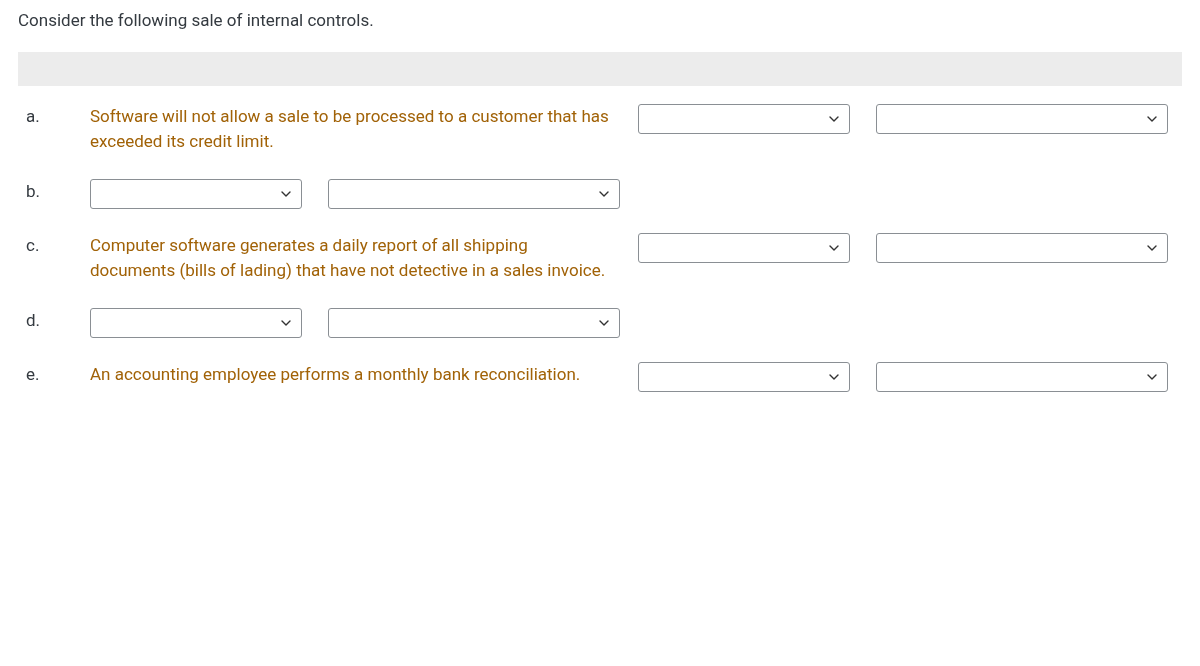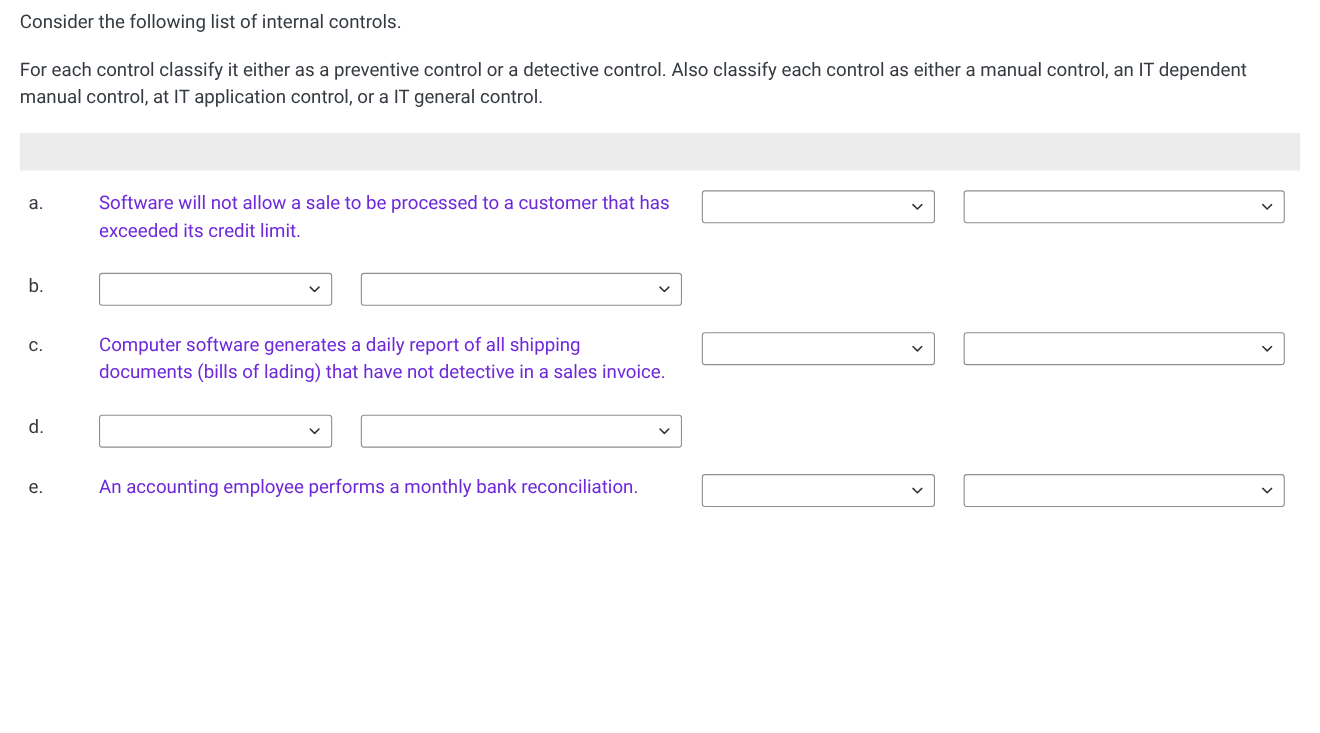--- a/index.html
+++ b/index.html
@@ -27,21 +27,21 @@
     .item-label {
       width: 72px;
       padding-left: 8px;
       flex-shrink: 0;
       color: #343a40;
     }
     .item-text {
       width: 548px;
       flex-shrink: 0;
       padding-right: 24px;
-      color: #6d28d9;
+      color: #a16207;
     }
     .dropdowns {
       display: flex;
       gap: 26px;
       flex-shrink: 0;
       padding-top: 0;
     }
     .dropdown {
       position: relative;
       width: 212px;
@@ -59,22 +59,21 @@
     .chevron {
       width: 10px;
       height: 6px;
     }
     .chevron svg { display: block; }
   </style>
 </head>
 <body>
 
 <div class="instructions">
-  <p>Consider the following list of internal controls.</p>
-  <p>For each control classify it either as a preventive control or a detective control. Also classify each control as either a manual control, an IT dependent manual control, at IT application control, or a IT general control.</p>
+  <p>Consider the following sale of internal controls.</p>
 </div>
 
 <div class="gray-bar"></div>
 
 <div id="items-container">
     <div class="item-row">
       <div class="item-label">a.</div>
       <div class="item-text">Software will not allow a sale to be processed to a customer that has exceeded its credit limit.</div>
       <div class="dropdowns">
         <div class="dropdown">

